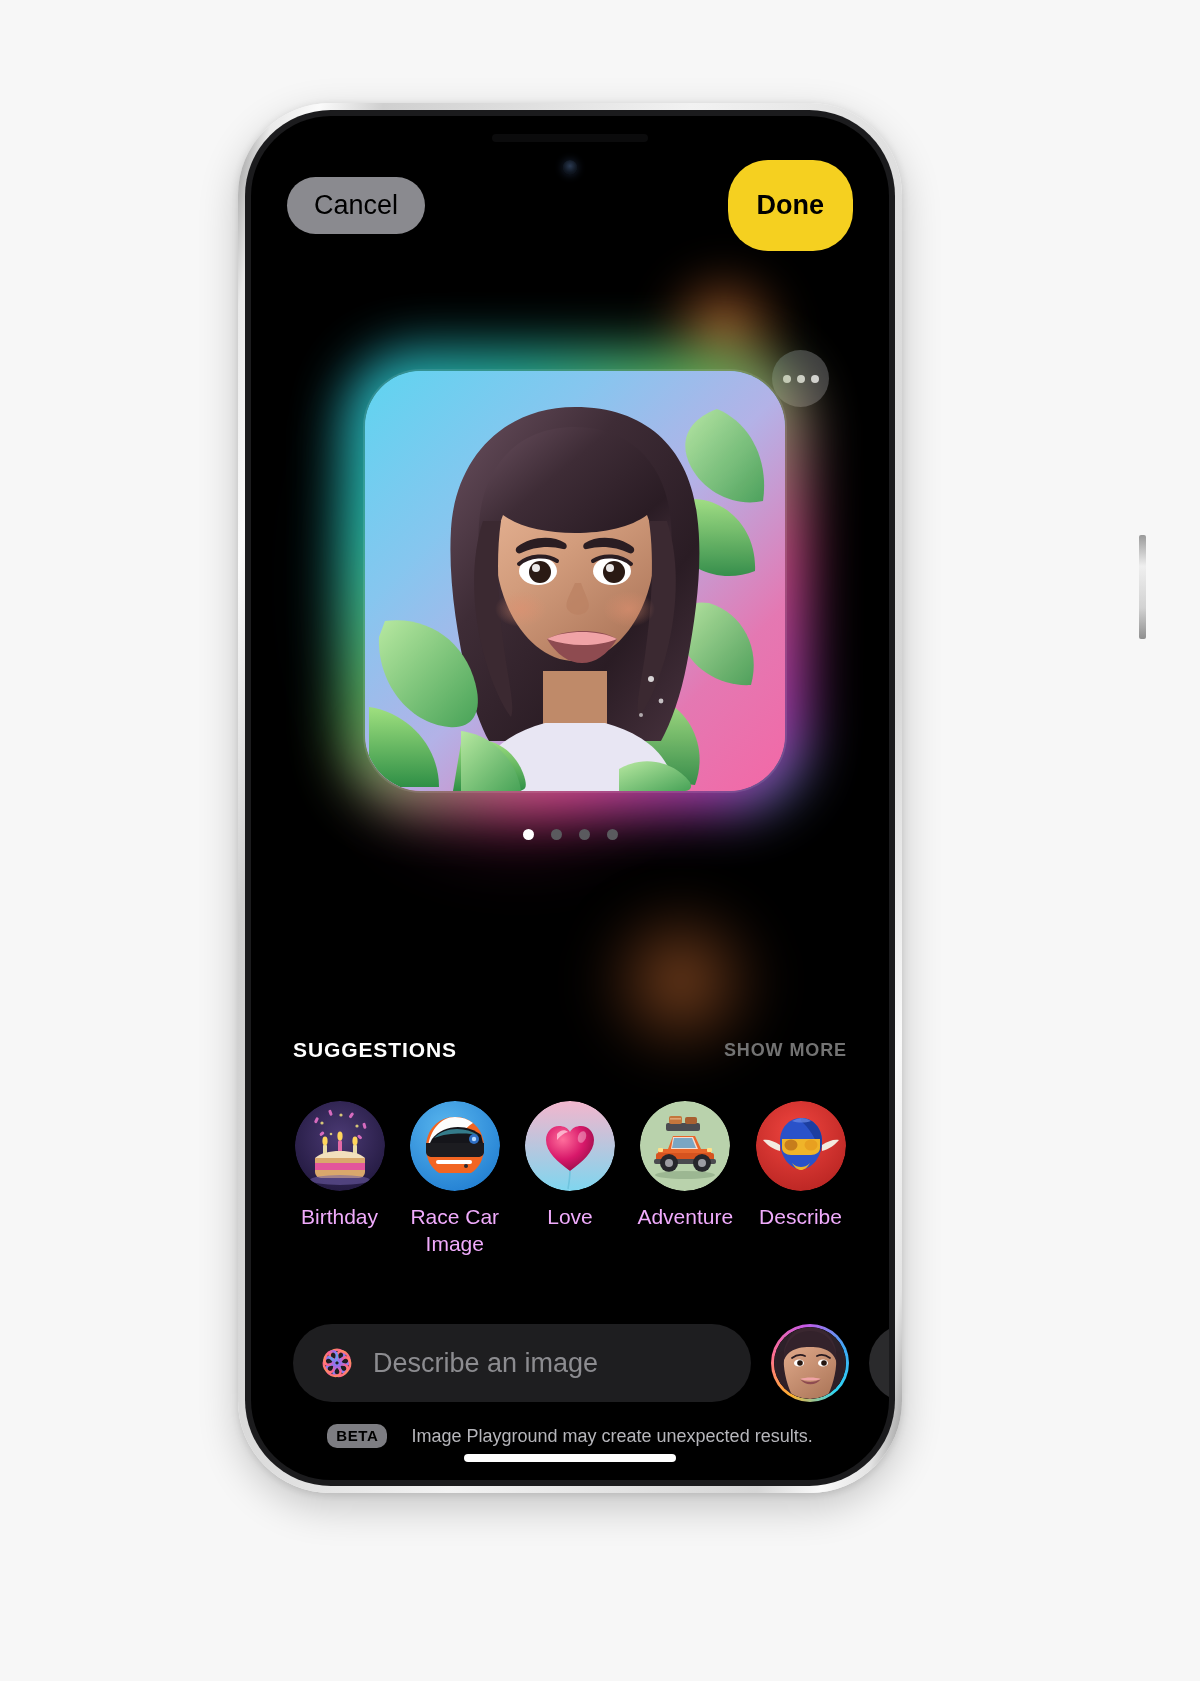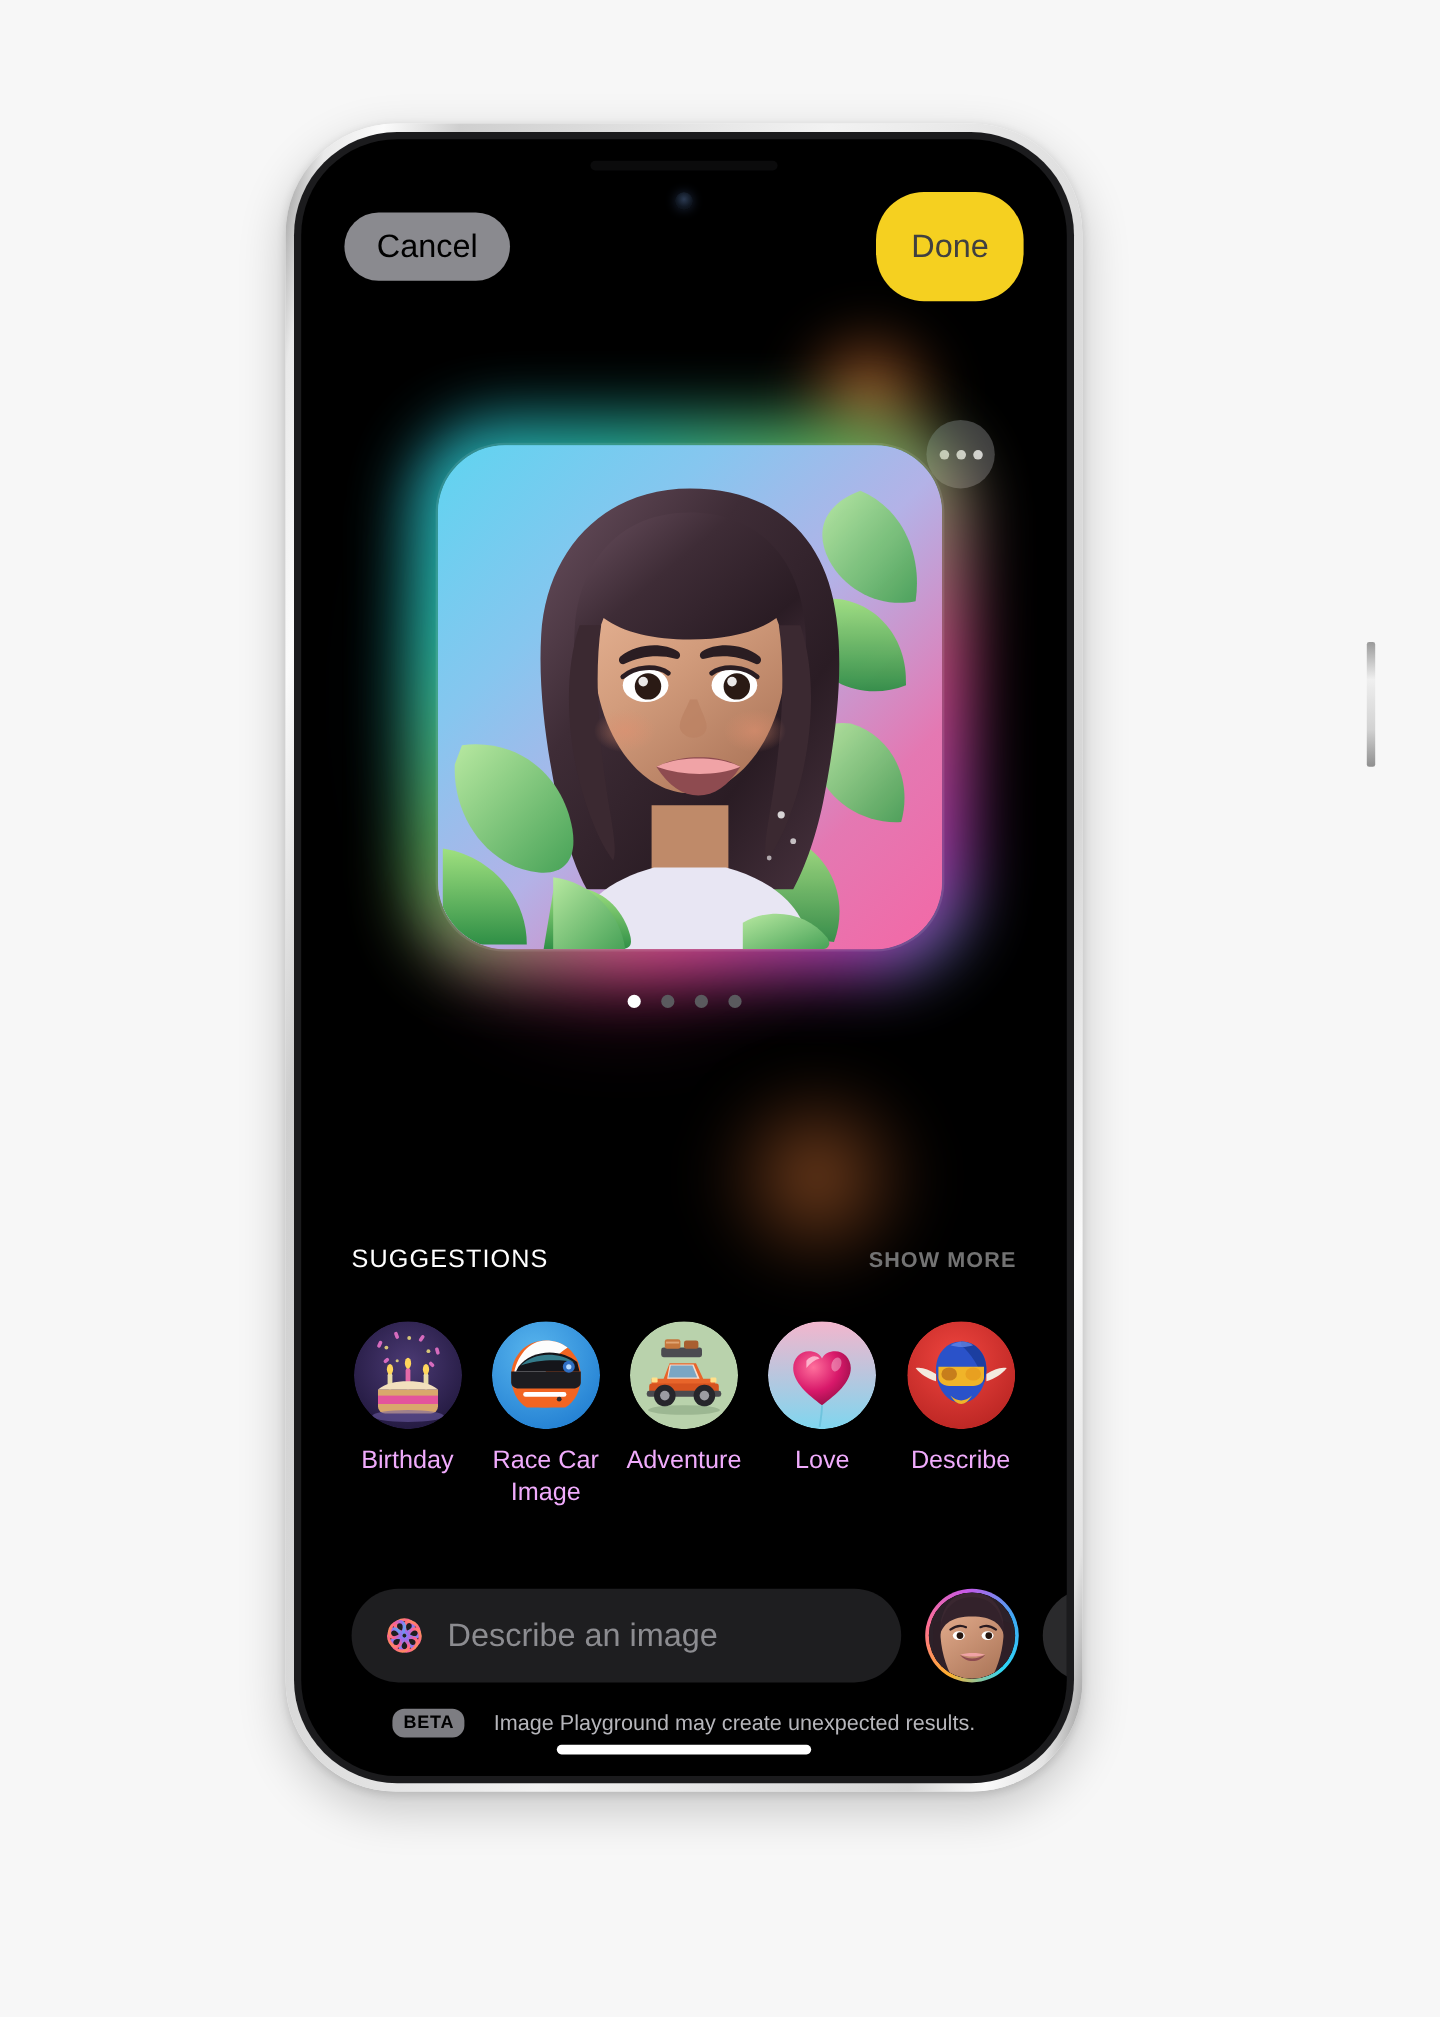--- a/index.html
+++ b/index.html
@@ -88,22 +88,22 @@
     border: none; border-radius: 40px;
     font-family: "Liberation Sans", sans-serif;
     cursor: pointer; line-height: 1;
   }
   .btn-cancel {
     background: #8a8a8f; color: #000;
     font-size: 27px; font-weight: 400;
     padding: 15px 27px;
   }
   .btn-done {
-    background: #f5d020; color: #404040;
-    font-size: 27px; font-weight: 400;
+    background: #f5d020; color: #000000;
+    font-size: 27px; font-weight: 700;
     padding: 32px 29px;
   }
 
   
   .more-btn {
     position: absolute; left: 521px; top: 234px;
     width: 57px; height: 57px; border-radius: 50%;
     background: #3a3a3c;
     display: flex; align-items: center; justify-content: center; gap: 6px;
     cursor: pointer; border: none;
@@ -138,21 +138,21 @@
   .dots span { width: 11px; height: 11px; border-radius: 50%; background: #5a5a5e; display: block; }
   .dots span.on { background: #fff; }
 
   
   .sugg-head {
     position: absolute; left: 0; top: 922px; width: 100%;
     display: flex; justify-content: space-between; align-items: center;
     padding: 0 42px;
   }
   .sugg-title {
-    color: #fff; font-size: 21px; font-weight: 400; letter-spacing: .9px;
+    color: #fff; font-size: 21px; font-weight: 700; letter-spacing: .9px;
   }
   .show-more {
     color: #737373; font-size: 18px; font-weight: 700; letter-spacing: .9px;
     background: none; border: none; cursor: pointer;
     font-family: "Liberation Sans", sans-serif;
   }
 
   .chips {
     position: absolute; left: 0; top: 985px; width: 100%;
     display: flex; justify-content: space-between; align-items: flex-start;
@@ -419,64 +419,64 @@
                 <circle cx="64" cy="38" r="2.2" fill="#b9dcff"></circle>
                 <circle cx="56" cy="65" r="2" fill="#2a2a30"></circle>
               </svg>
             </span>
             <div class="chip-label">Race Car Image</div>
           </div>
 
           <div class="chip">
             <span class="chip-art">
               <svg viewBox="0 0 90 90">
+                <defs>
+                  <linearGradient id="lvBg" x1="0" y1="0" x2="0" y2="1">
+                    <stop offset="0" stop-color="#f3b6cd"></stop>
+                      <stop offset="1" stop-color="#7fd6ef"></stop>
+                  </linearGradient>
+                  <radialGradient id="hrt" cx=".35" cy=".3" r=".8">
+                    <stop offset="0" stop-color="#ff6f9c"></stop>
+                      <stop offset=".55" stop-color="#d8186a"></stop>
+                    <stop offset="1" stop-color="#8e0c43"></stop>
+                  </radialGradient>
+                </defs>
+                <circle cx="45" cy="45" r="45" fill="url(#lvBg)"></circle>
+                <path d="M45 70c-12-9-24-19-24-31 0-8 6-14 13-14 5 0 9 2 11 6 2-4 6-6 11-6 7 0 13 6 13 14 0 12-12 22-24 31z" fill="url(#hrt)"></path>
+                <path d="M32 33c3-4 8-5 11-2-4 1-8 4-11 8z" fill="#ffd2e0" opacity=".75"></path>
+                <ellipse cx="57" cy="36" rx="4" ry="6" fill="#fff" opacity=".35" transform="rotate(20 57 36)"></ellipse>
+                <path d="M45 70c0 6-1 12-2 18" stroke="#6fc4de" stroke-width="1.6" fill="none"></path>
+              </svg>
+            </span>
+            <div class="chip-label">Love</div>
+          </div>
+
+          <div class="chip">
+            <span class="chip-art">
+              <svg viewBox="0 0 90 90">
                 <circle cx="45" cy="45" r="45" fill="#b9d2ac"></circle>
                 <rect x="26" y="22" width="34" height="8" rx="2" fill="#4b4b50"></rect>
                 <rect x="29" y="15" width="13" height="8" rx="2" fill="#c4763c"></rect>
                 <rect x="45" y="16" width="12" height="7" rx="2" fill="#a85f30"></rect>
                 <rect x="30" y="17" width="11" height="1.6" fill="#e0a574"></rect>
                 <path d="M18 48h10l5-13h22l6 13h10v11H18z" fill="#e8652a"></path>
                 <path d="M33 36h20l5 12H31z" fill="#f6f3ee" opacity=".85"></path>
                 <path d="M34 37h18l4 10H32z" fill="#7aa6c4"></path>
                 <rect x="16" y="52" width="58" height="8" rx="2" fill="#d6531f"></rect>
                 <rect x="14" y="58" width="62" height="5" rx="2" fill="#4a4a4f"></rect>
                 <circle cx="29" cy="62" r="9" fill="#26262b"></circle>
                 <circle cx="29" cy="62" r="4" fill="#9c9ca2"></circle>
                 <circle cx="62" cy="62" r="9" fill="#26262b"></circle>
                 <circle cx="62" cy="62" r="4" fill="#9c9ca2"></circle>
                 <rect x="18" y="47" width="5" height="4" rx="1" fill="#ffe08a"></rect>
                 <rect x="67" y="47" width="5" height="4" rx="1" fill="#ffe08a"></rect>
                 <ellipse cx="45" cy="74" rx="30" ry="4" fill="#7f9c77" opacity=".5"></ellipse>
               </svg>
             </span>
             <div class="chip-label">Adventure</div>
-          </div>
-
-          <div class="chip">
-            <span class="chip-art">
-              <svg viewBox="0 0 90 90">
-                <defs>
-                  <linearGradient id="lvBg" x1="0" y1="0" x2="0" y2="1">
-                    <stop offset="0" stop-color="#f3b6cd"></stop>
-                      <stop offset="1" stop-color="#7fd6ef"></stop>
-                  </linearGradient>
-                  <radialGradient id="hrt" cx=".35" cy=".3" r=".8">
-                    <stop offset="0" stop-color="#ff6f9c"></stop>
-                      <stop offset=".55" stop-color="#d8186a"></stop>
-                    <stop offset="1" stop-color="#8e0c43"></stop>
-                  </radialGradient>
-                </defs>
-                <circle cx="45" cy="45" r="45" fill="url(#lvBg)"></circle>
-                <path d="M45 70c-12-9-24-19-24-31 0-8 6-14 13-14 5 0 9 2 11 6 2-4 6-6 11-6 7 0 13 6 13 14 0 12-12 22-24 31z" fill="url(#hrt)"></path>
-                <path d="M32 33c3-4 8-5 11-2-4 1-8 4-11 8z" fill="#ffd2e0" opacity=".75"></path>
-                <ellipse cx="57" cy="36" rx="4" ry="6" fill="#fff" opacity=".35" transform="rotate(20 57 36)"></ellipse>
-                <path d="M45 70c0 6-1 12-2 18" stroke="#6fc4de" stroke-width="1.6" fill="none"></path>
-              </svg>
-            </span>
-            <div class="chip-label">Love</div>
           </div>
 
           <div class="chip">
             <span class="chip-art">
               <svg viewBox="0 0 90 90">
                 <defs>
                     <radialGradient id="shBg" cx=".45" cy=".35" r=".8">
                   <stop offset="0" stop-color="#f0453f"></stop>
                       <stop offset="1" stop-color="#b2211f"></stop>
                 </radialGradient>

